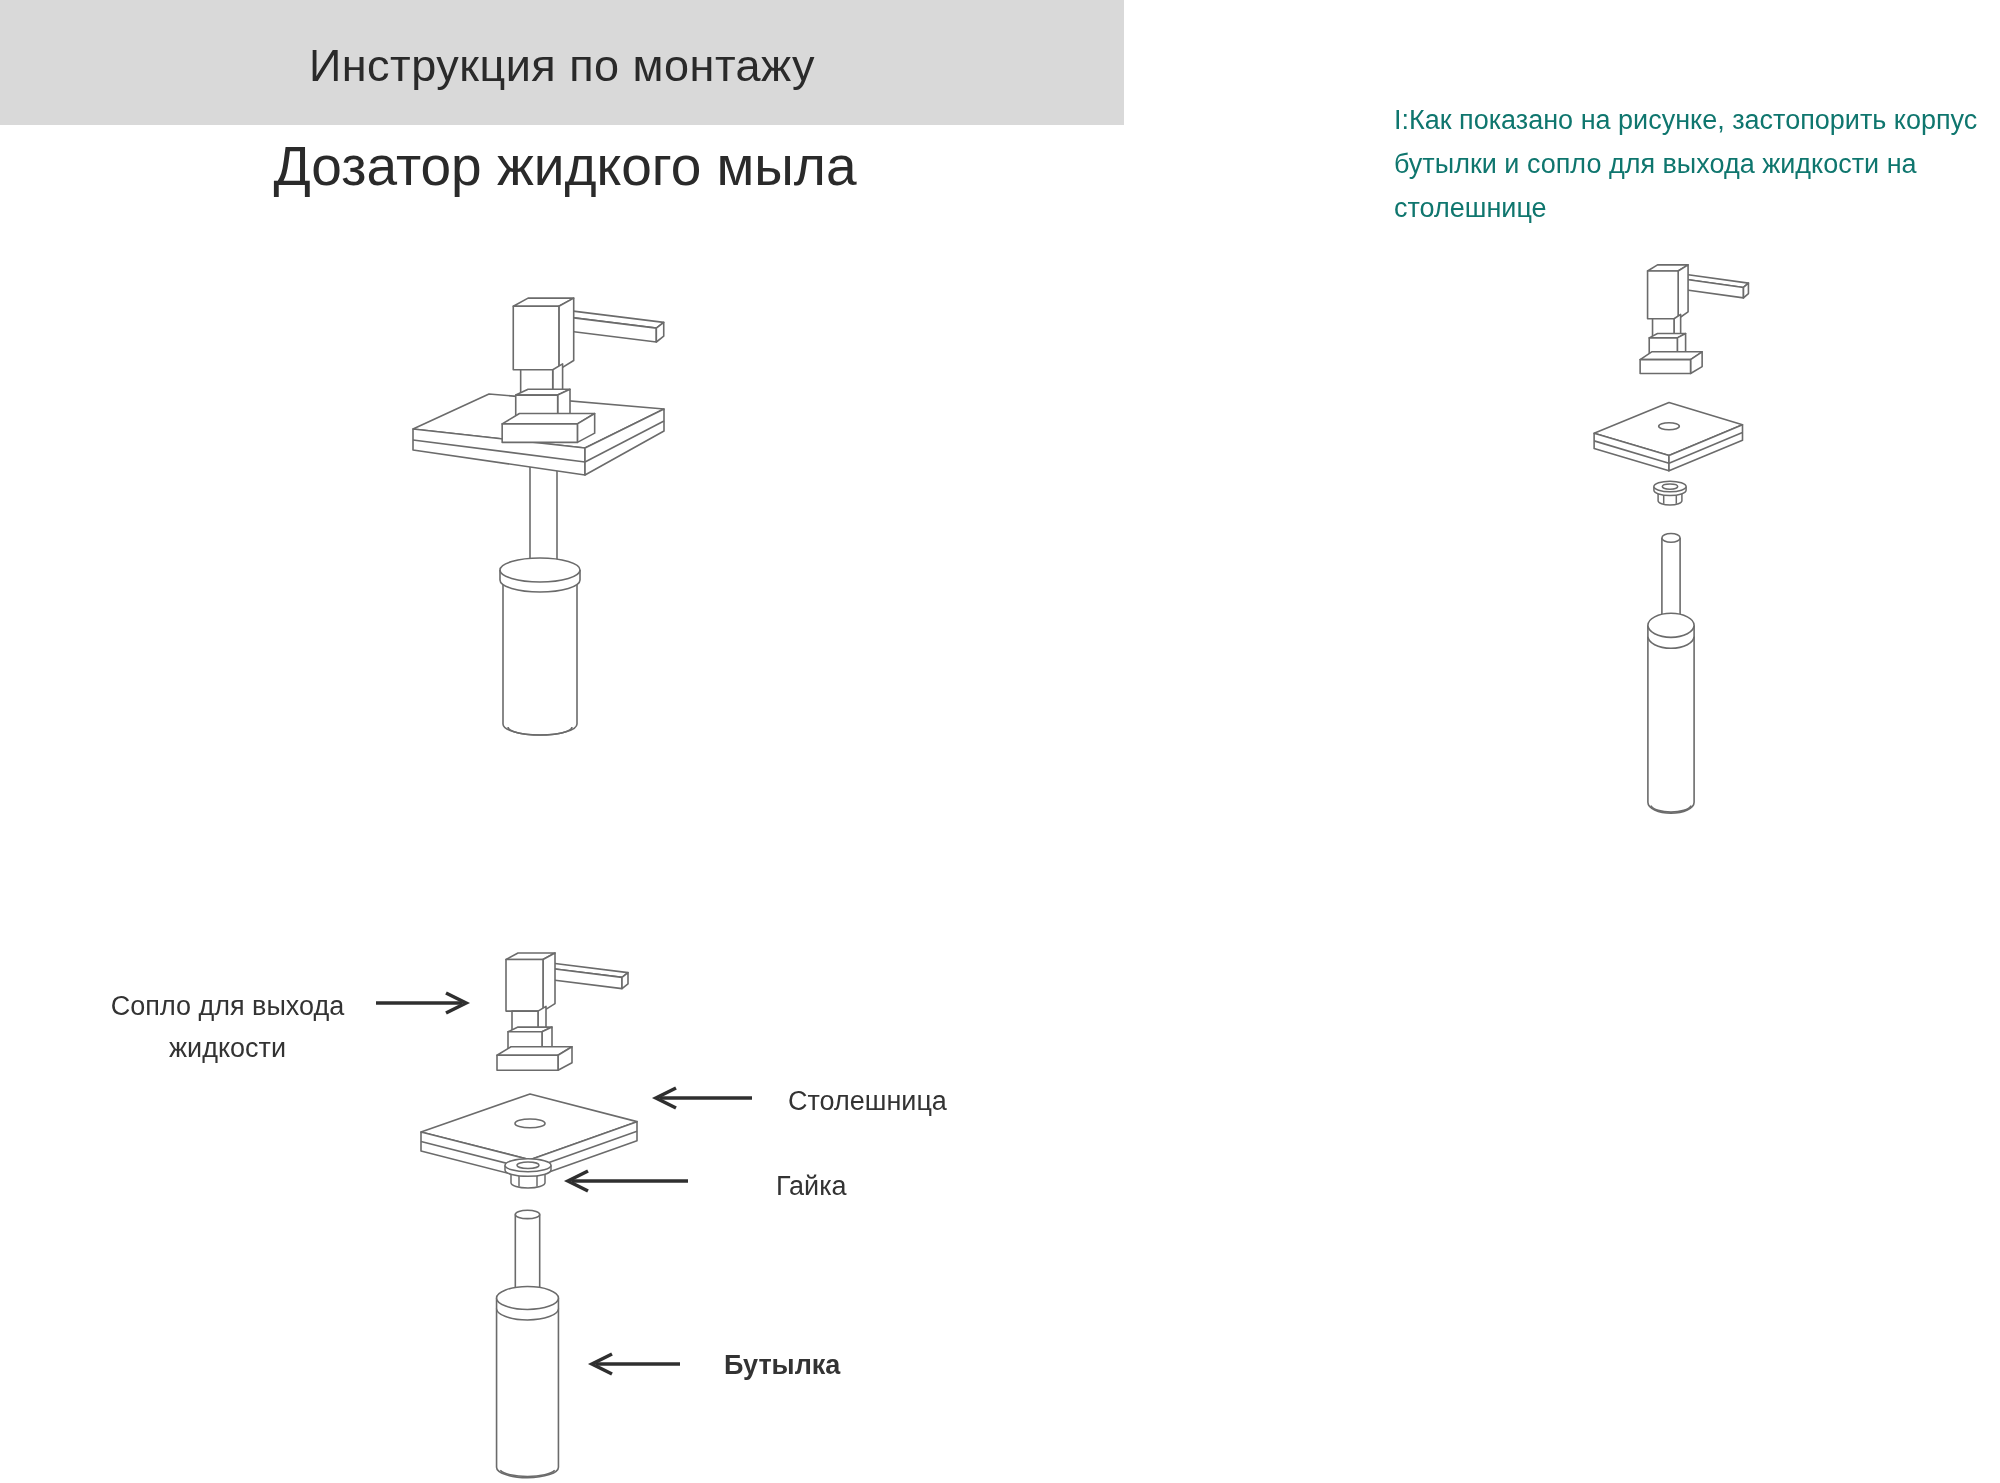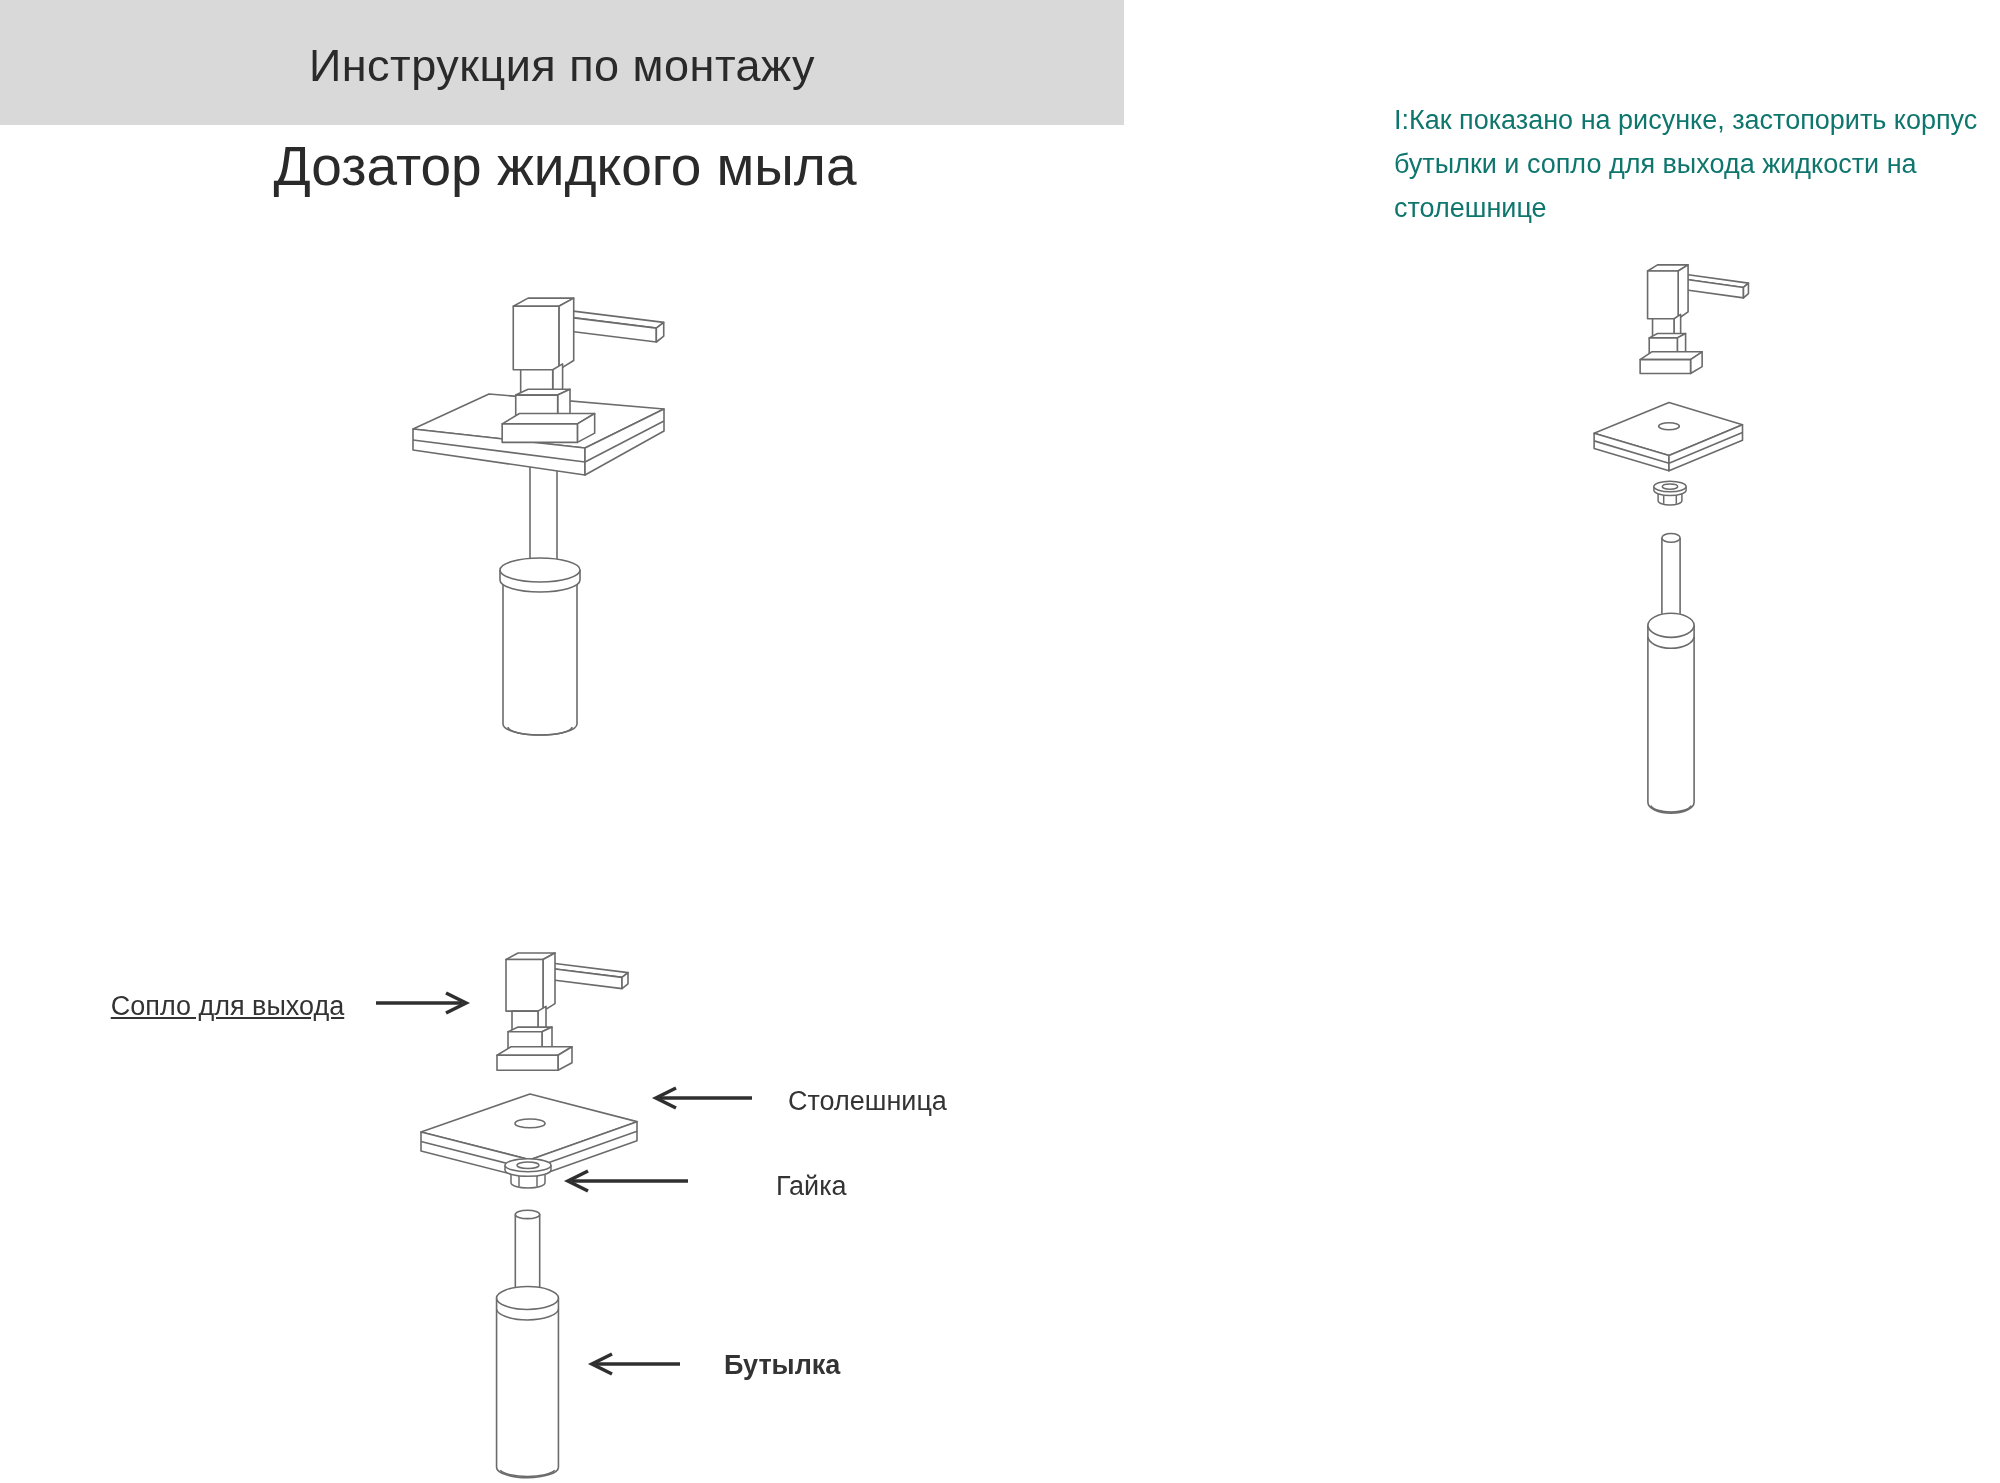--- a/index.html
+++ b/index.html
@@ -32,21 +32,21 @@
     text-align:center;
     font-size:55px;color:#2a2a2a;
   }
   .para{
     left:1394px;top:98px;width:600px;
     font-size:27px;line-height:44px;color:#0f766e;
   }
   .lbl{
     font-size:27px;color:#333;line-height:42px;white-space:nowrap;text-align:right;
   }
-  #nozzle-label{left:85px;top:985px;width:285px;text-align:center;font-size:27px;white-space:normal;text-decoration:underline;}
+  #nozzle-label{left:85px;top:985px;width:285px;text-align:center;font-size:27px;white-space:normal;}
   #countertop-label{left:788px;top:1080px;}
   #nut-label{left:776px;top:1165px;}
   #bottle-label{left:724px;top:1344px;font-weight:bold;}
   svg.art{color:var(--line);}
   svg.arrow{color:var(--arrow);}
   svg *{vector-effect:non-scaling-stroke;}
 </style>
 </head>
 <body>
 
@@ -183,20 +183,21 @@
   </svg>
   <svg class="abs arrow" style="left:584px;top:1350px" width="100" height="28">
     <g stroke="currentColor" stroke-width="3.6" fill="none">
       <line x1="96" y1="14" x2="12" y2="14"></line>
       <polyline points="28,4 8,14 28,24"></polyline>
     </g>
   </svg>
 
   <div id="nozzle-label" class="abs lbl">
     <div>Сопло для выхода</div>
+    <div>жидкости</div>
   </div>
   <div id="countertop-label" class="abs lbl">Столешница</div>
   <div id="nut-label" class="abs lbl">Гайка</div>
   <div id="bottle-label" class="abs lbl">Бутылка</div>
 
   <svg class="abs art" style="left:1636px;top:264px" width="124" height="113">
     <use href="#sym-pump" width="124" height="113"></use>
   </svg>
   <svg class="abs art" style="left:1590px;top:397px" width="158" height="78">
     <use href="#sym-plate" width="158" height="78"></use>

